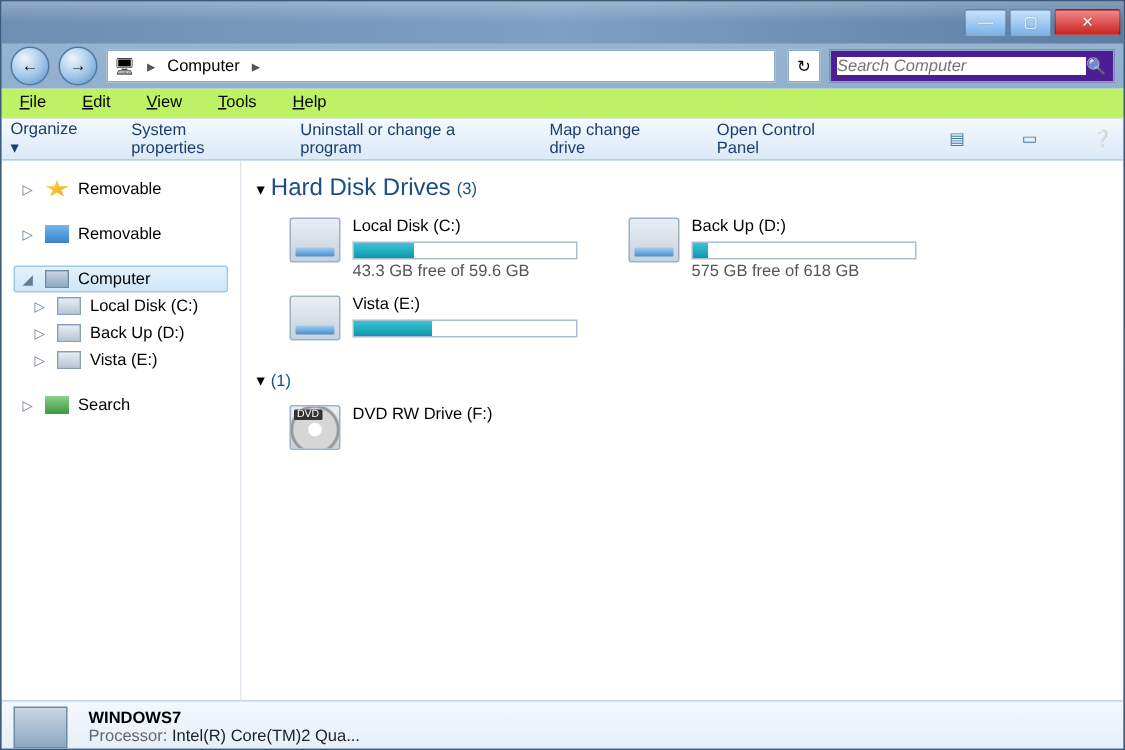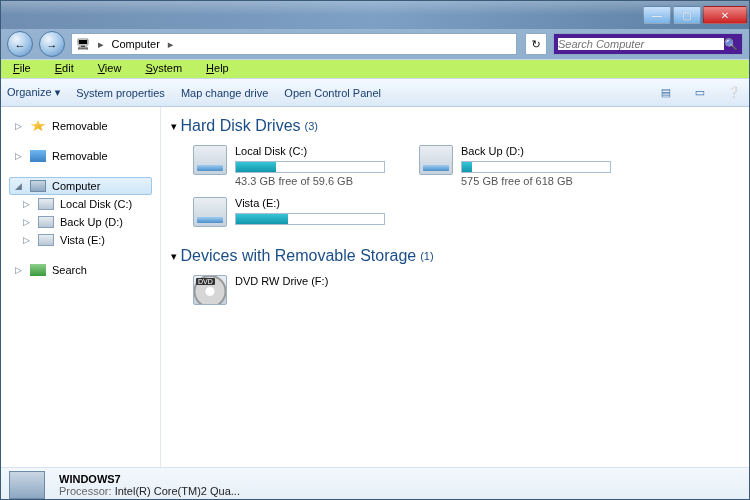--- a/index.html
+++ b/index.html
@@ -15,21 +15,21 @@
 .addr{flex:1;height:22px;background:#fff;border:1px solid #8ca9c6;display:flex;align-items:center;padding:0 4px}
 .addr .crumb{display:flex;align-items:center;gap:4px}
 .addr .sep{color:#555;padding:0 4px}
 .refresh{width:22px;height:22px;background:#fff;border:1px solid #8ca9c6;margin-left:2px;display:flex;align-items:center;justify-content:center;color:#2b6cb0}
 .search{width:190px;height:22px;background:#4c1d95;border:1px solid #8ca9c6;display:flex;align-items:center;padding:0 4px;color:#888}
 .search input{border:none;outline:none;width:100%;font-style:italic;color:#777}
 .search .sicon{color:#5a8cbf}
 .menubar{height:20px;background:#bef264;border-top:1px solid #c9d8e8;border-bottom:1px solid #c9d8e8;display:flex;padding:0 6px;gap:12px}
 .menubar span{padding:2px 6px;text-decoration:underline;text-decoration-color:transparent;cursor:default}
 .menubar span:first-letter{text-decoration:underline}
-.toolbar{height:28px;background:linear-gradient(180deg,#f4f9ff,#dbe9f7);border-bottom:1px solid #b9cee2;display:flex;align-items:center;padding:0 6px;gap:16px}
+.toolbar{height:28px;background:linear-gradient(180deg,#f4f9ff,#dbe9f7);border-bottom:1px solid #b9cee2;display:flex;align-items:center;padding:0 6px;gap:32px}
 .toolbar .org{color:#1a3e6e}
 .toolbar .tb{color:#1a3e6e}
 .toolbar .spacer{flex:1}
 .ticon{width:18px;height:18px;display:inline-flex;align-items:center;justify-content:center;color:#4a77a8}
 .body{display:flex;height:360px;background:#fff}
 .sidebar{width:160px;border-right:1px solid #e1e8ef;padding:6px 0;overflow:hidden}
 .sgroup{padding:4px 8px 8px 8px}
 .sitem{display:flex;align-items:center;gap:6px;padding:3px 4px 3px 14px;white-space:nowrap}
 .sitem.top{padding-left:6px}
 .sitem.selected{background:linear-gradient(180deg,#e4f1fb,#cfe6f8);border:1px solid #9ec8ea;border-radius:2px;padding:2px 3px 2px 5px}
@@ -99,27 +99,28 @@
   <div class="search">
     <input placeholder="Search Computer" style="">
     <span class="sicon">🔍</span>
   </div>
 </div>
 
 <div class="menubar">
   <span>File</span>
   <span>Edit</span>
   <span>View</span>
-  <span>System</span>
+  <span>Tools</span>
   <span>Help</span>
 </div>
 
 <div class="toolbar">
   <span class="org">Organize ▾</span>
   <span class="tb">System properties</span>
+  <span class="tb">Uninstall or change a program</span>
   <span class="tb">Map change drive</span>
   <span class="tb">Open Control Panel</span>
   <span class="spacer"></span>
   <span class="ticon">▤</span>
   <span class="ticon">▭</span>
   <span class="ticon">❔</span>
 </div>
 
 <div class="body">
   <div class="sidebar">
@@ -203,21 +204,20 @@
               <div class="bar">
                 <div class="fill" style="width:35%"></div>
               </div>
             </div>
           </div>
         </div>
     </div>
     <div class="section">
       <div class="shead">
         <span>▾</span>
-        <span class="sh">Devices with Removable Storage</span>
         <span class="cnt">(1)</span>
       </div>
       <div class="drives" id="rem-list">
           <div class="ditem">
             <div class="dvdicon"></div>
             <div class="dbody">
               <div class="dname">DVD RW Drive (F:)</div>
             </div>
           </div>
         </div>

